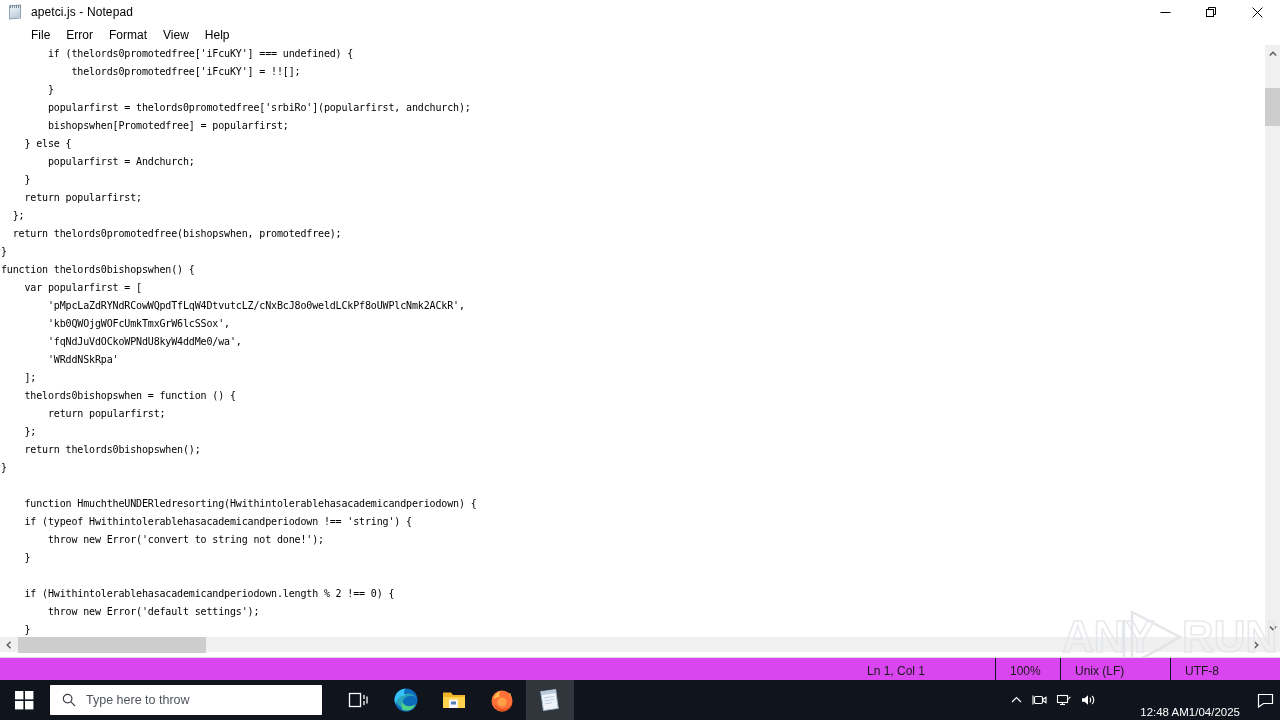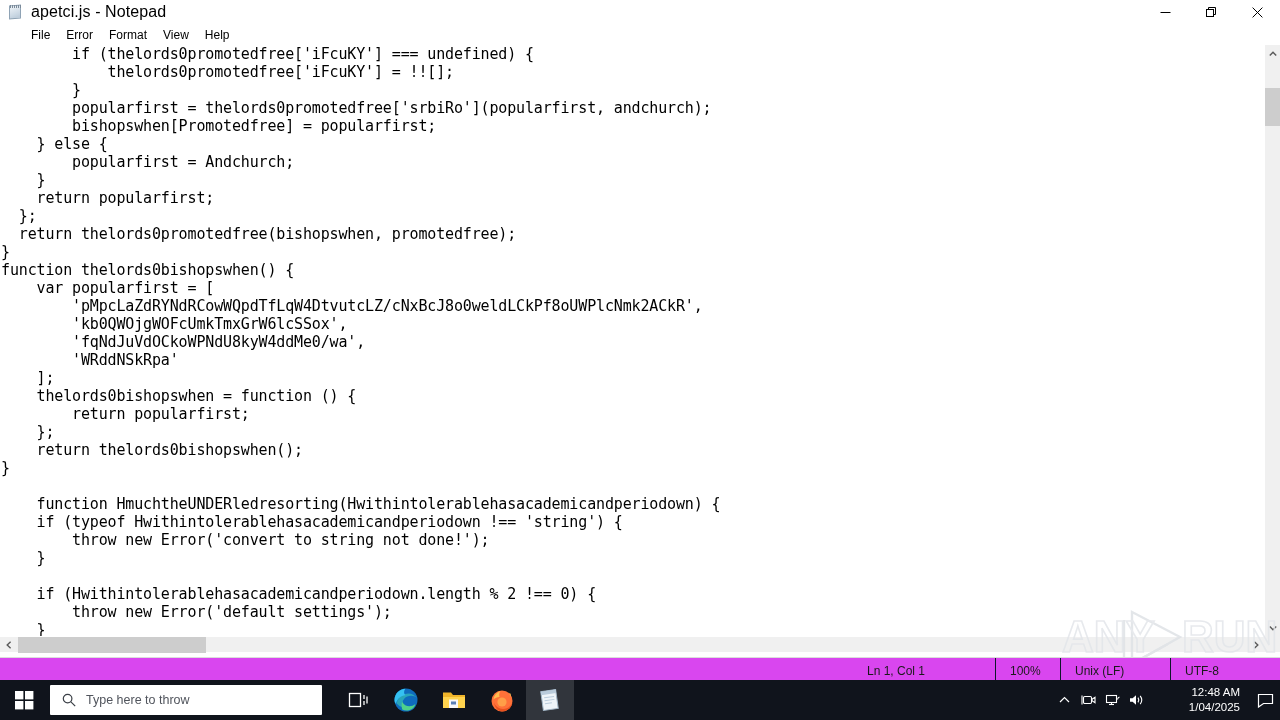--- a/index.html
+++ b/index.html
@@ -35,21 +35,21 @@
     background: linear-gradient(160deg,#eef3f7 0%, #cfdbe6 60%, #b9c9d8 100%);
     border: 1px solid #8fa3b5;
     transform: skewY(-4deg);
   }
   .title-icon .top {
     position: absolute; left: 2px; top: 1px;
     width: 11px; height: 3px;
     background: repeating-linear-gradient(to right,#7b8a99 0 1px,transparent 1px 2px);
   }
   .title-text {
-    font-size: 16px; color: #000; white-space: nowrap;
+    font-size: 12px; color: #000; white-space: nowrap;
     letter-spacing: .1px;
   }
   .winbtns {
     position: absolute; right: 0; top: 0;
     height: 24px; display: flex;
   }
   .winbtn {
     width: 46px; height: 24px;
     display: flex; align-items: center; justify-content: center;
   }
@@ -72,21 +72,21 @@
   
   .editor {
     position: absolute; left: 0; top: 45px;
     width: 1264px; height: 591px;
     background: #ffffff;
     overflow: hidden;
   }
   .code {
     position: absolute; left: 0; top: 0;
     font-family: "DejaVu Sans Mono", monospace;
-    font-size: 15px;
+    font-size: 10px;
     line-height: 18px;
     color: #000;
     white-space: pre;
     padding-left: 1px;
     letter-spacing: -0.15px;
   }
   .code .ln { height: 18px; }
 
   
   .vscroll {
@@ -189,21 +189,21 @@
   .tb-icon.active-bg { background: rgba(255,255,255,.14); }
   .tray {
     position: absolute; right: 0; top: 0;
     height: 40px; display: flex; align-items: center;
   }
   .tray-icon {
     width: 24px; height: 40px;
     display: flex; align-items: center; justify-content: center;
   }
   .clock {
-    height: 40px; display: flex; flex-direction: column;
+    height: 40px; display: flex; 
     align-items: flex-end; justify-content: center;
     color: #ffffff; font-size: 11.5px; line-height: 15px;
     padding-right: 10px; padding-left: 8px; margin-left: 32px;
   }
   .action-center {
     width: 30px; height: 40px;
     display: flex; align-items: center; justify-content: center;
   }
 </style>
 </head>

